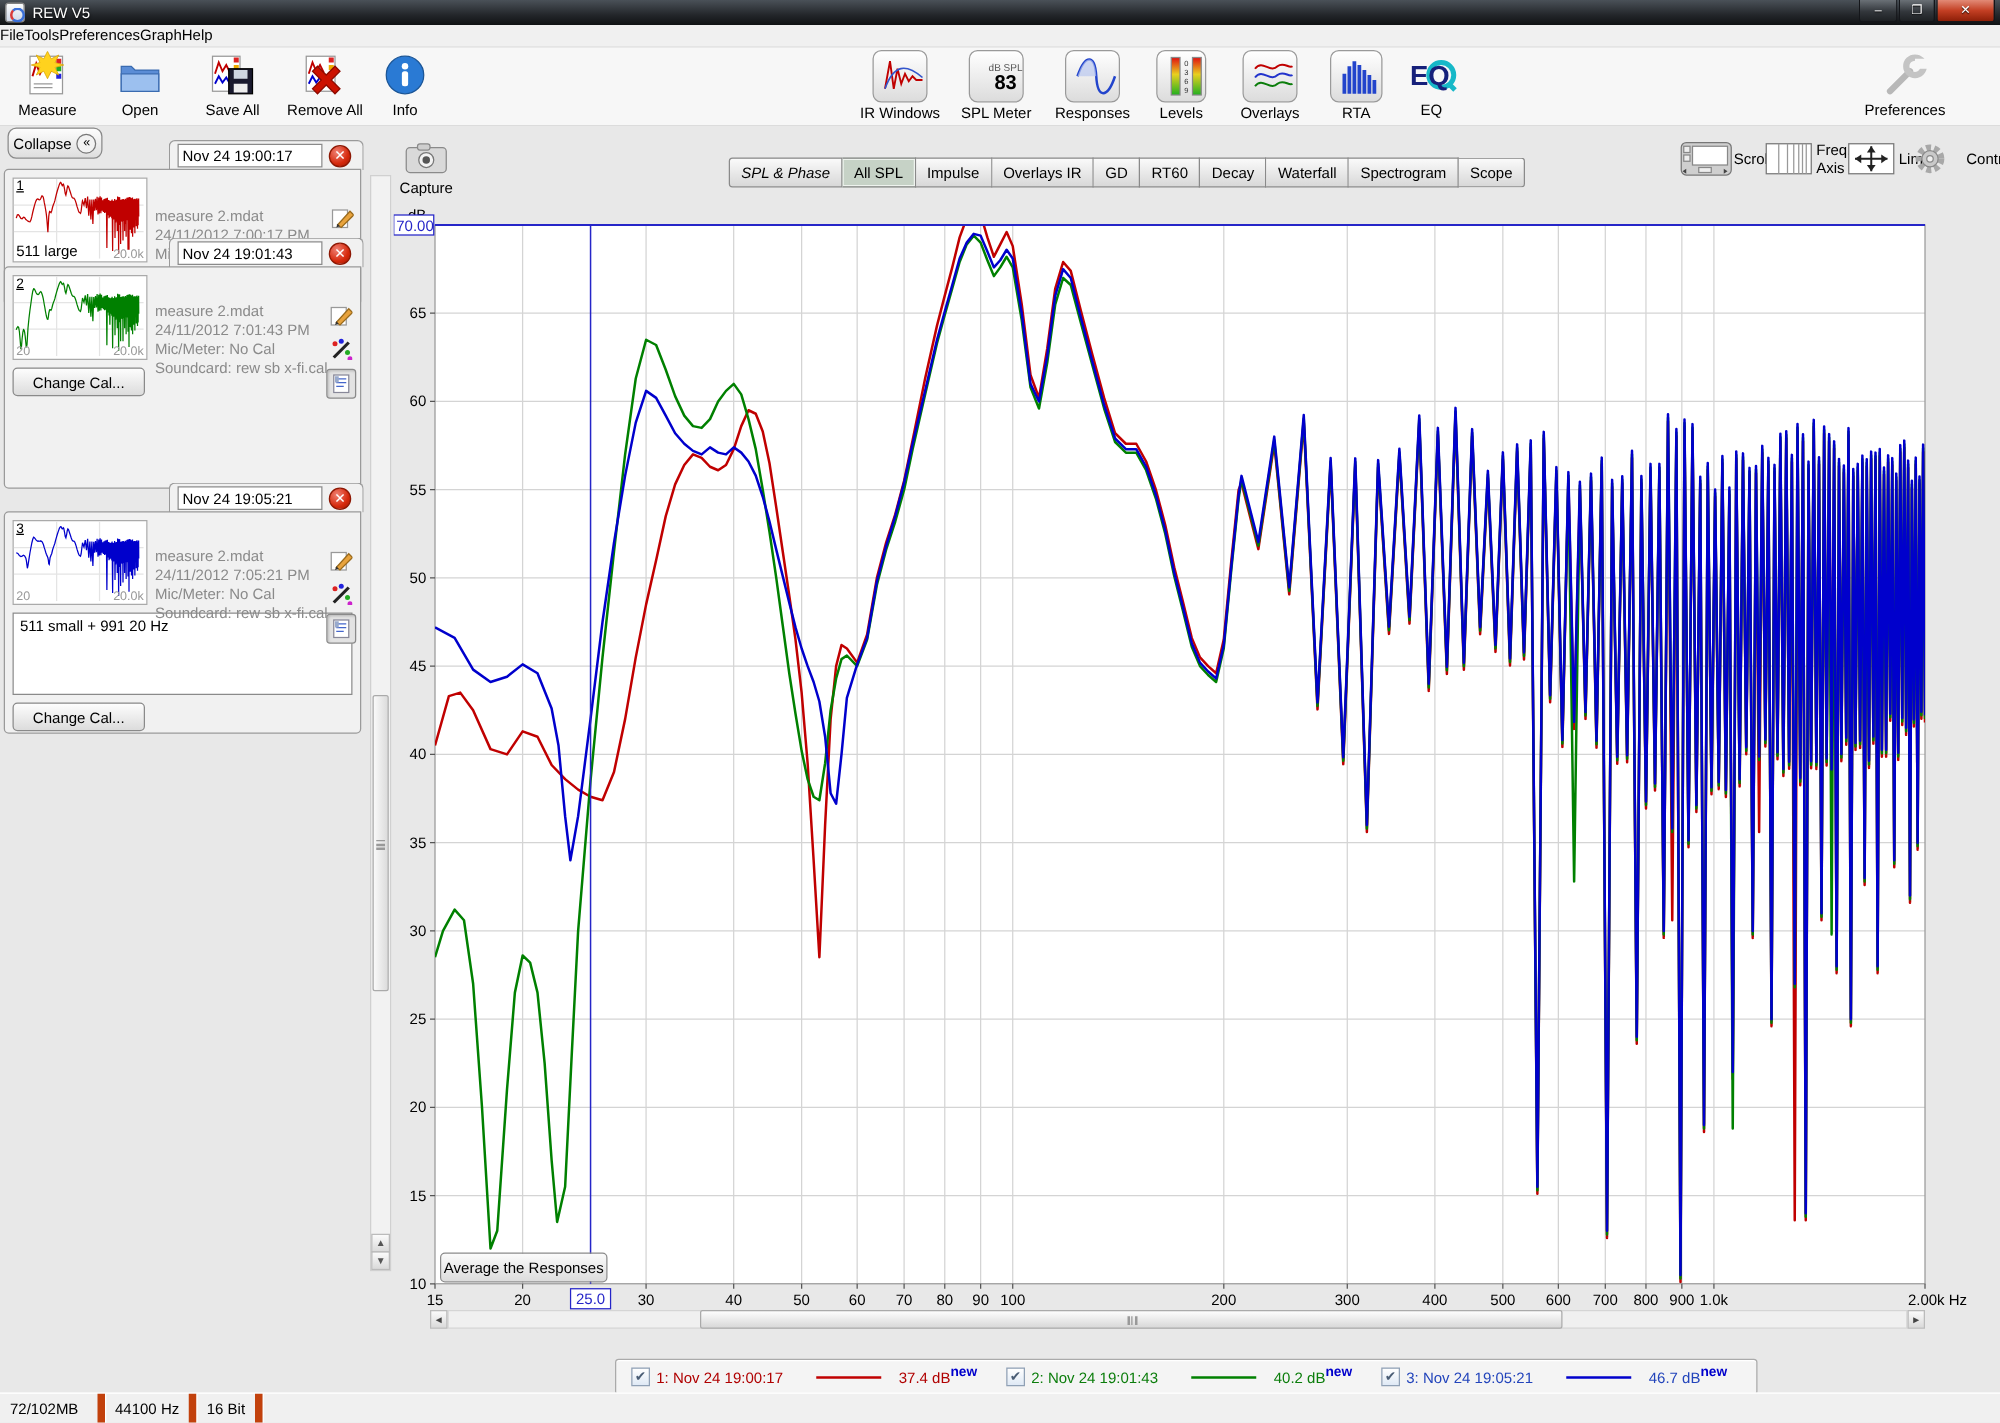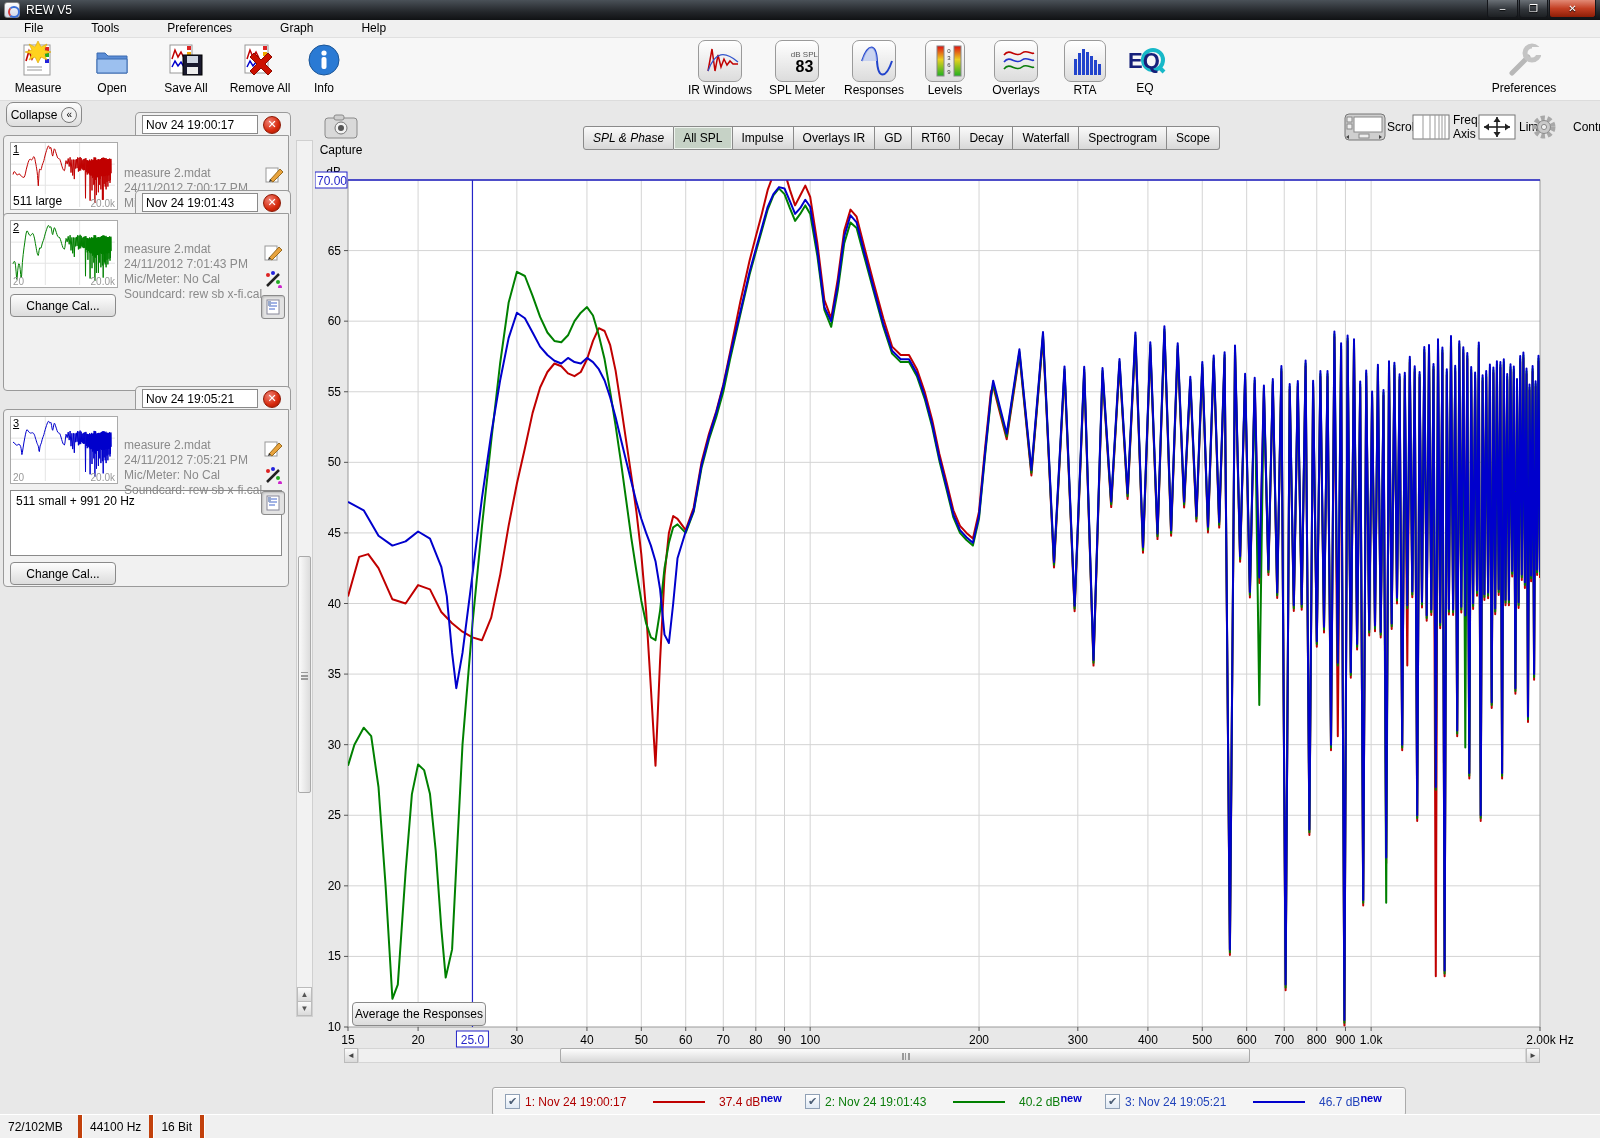--- a/index.html
+++ b/index.html
@@ -16,21 +16,21 @@
   #titlebar .title{font-size:12px;text-shadow:0 1px 2px #000;}
   .wbtns{position:absolute;right:4px;top:0;display:flex;}
   .wbtn{height:17px;border:1px solid #14161a;border-top:none;display:flex;align-items:center;justify-content:center;
         color:#fff;font-size:10px;background:linear-gradient(#6a7076,#32363b 55%,#1d2023);
         border-radius:0 0 3px 3px;margin-left:1px;text-shadow:0 1px 1px #000;}
   .wbtn.min{width:29px;} .wbtn.res{width:27px;}
   .wbtn.close{width:45px;background:linear-gradient(#e28a76,#c33f23 50%,#8c1e07);}
   
   #menubar{left:0;top:20px;width:1600px;height:17px;background:#f0f0f0;border-bottom:1px solid #e0e0e0;
            display:flex;align-items:center;z-index:29;}
-  .menuitem{padding:0 24px;height:17px;line-height:17px;}
+  .menuitem{padding:0 0;height:17px;line-height:17px;}
   
   #toolbar{left:0;top:37px;width:1600px;height:63px;background:#f7f7f7;border-bottom:1px solid #dcdcdc;z-index:28;}
   .tgroup{position:absolute;top:3px;display:flex;gap:10px;}
   .titem{display:flex;flex-direction:column;align-items:center;width:64px;}
   .titem .ic{width:42px;height:40px;display:flex;align-items:center;justify-content:center;}
   .titem .lb{font-size:12px;margin-top:1px;white-space:nowrap;}
   .framedic{width:42px;height:40px;border:1px solid #9a9a9a;border-radius:7px;
             background:linear-gradient(#ffffff,#dcdcdc);display:flex;align-items:center;justify-content:flex-end;
             box-shadow:inset 0 1px 0 #fff;}
   
@@ -101,21 +101,21 @@
   .legentry{display:flex;align-items:center;width:300px;padding-left:12px;box-sizing:border-box;}
   .legcheck{width:13px;height:13px;border:1px solid #8fa0b5;background:linear-gradient(#fff,#dfe9f5);
         display:inline-flex;align-items:center;justify-content:center;font-size:11px;color:#4a5d75;margin-right:5px;}
   .leglabel{font-size:12px;width:128px;}
   .legline{width:52px;height:2px;margin-right:14px;}
   .legvalue{font-size:12px;}
   .legnew{font-size:11px;font-weight:bold;color:#0000cc;position:relative;top:-4px;}
   
   #statusbar{left:0;top:1114px;width:1600px;height:24px;background:#f0f0f0;border-top:1px solid #fff;
         display:flex;align-items:stretch;z-index:25;}
-  .scell{border-right:4px solid #c2410c;box-shadow:1px 0 0 #fff;display:flex;align-items:center;padding:0 8px;}
+  .scell{border-right:6px solid #c2410c;box-shadow:1px 0 0 #fff;display:flex;align-items:center;padding:0 8px;}
   .scell:first-child{width:62px;}
 </style>
 </head>
 <body>
 
 <div id="titlebar" class="abs">
   <span class="appicon"></span>
   <span class="title">REW V5</span>
   <div class="wbtns">
     <div class="wbtn min">–</div>

